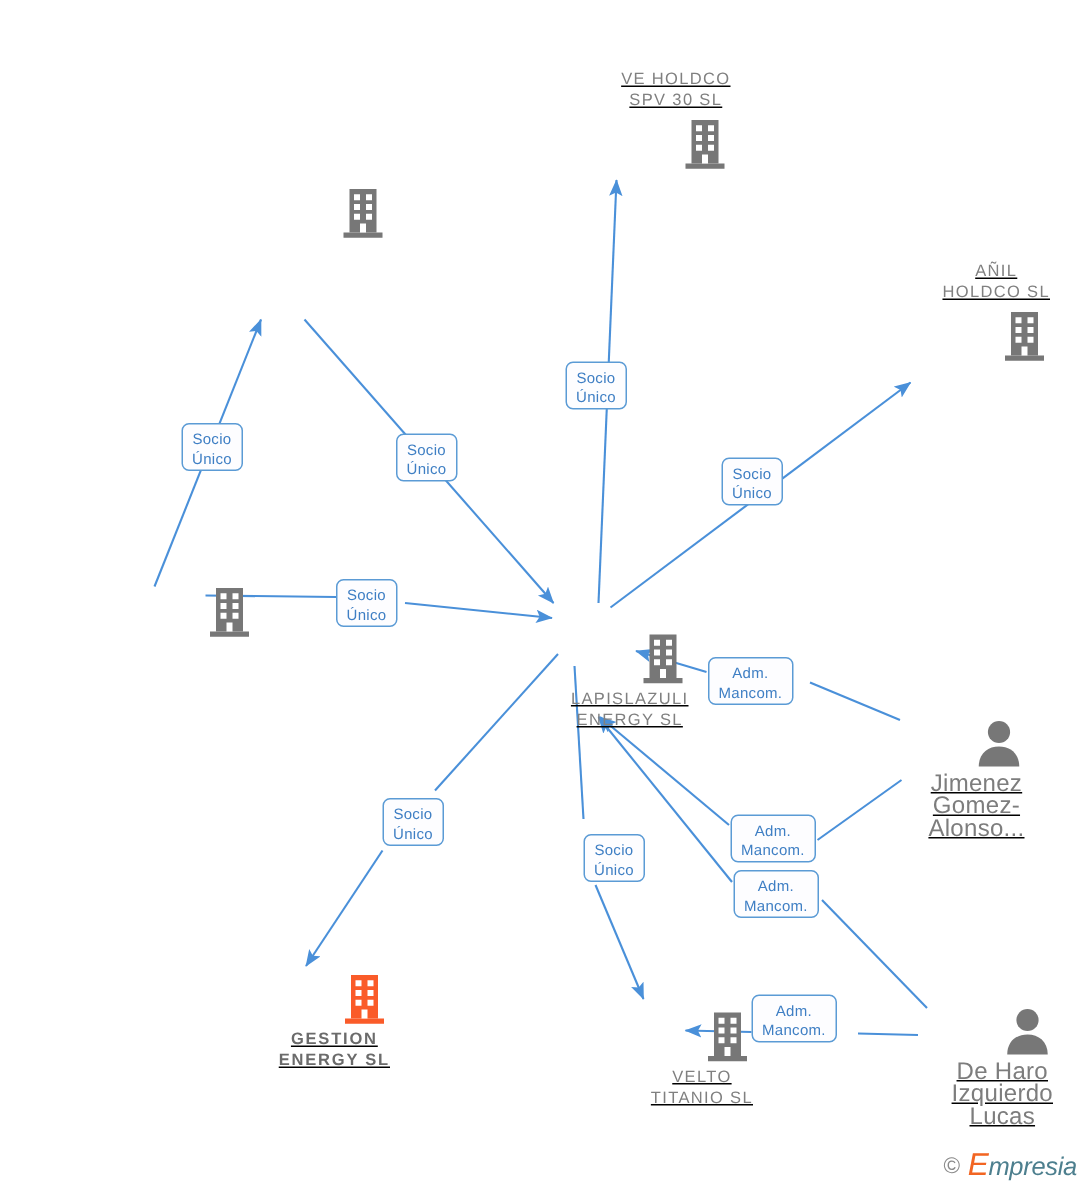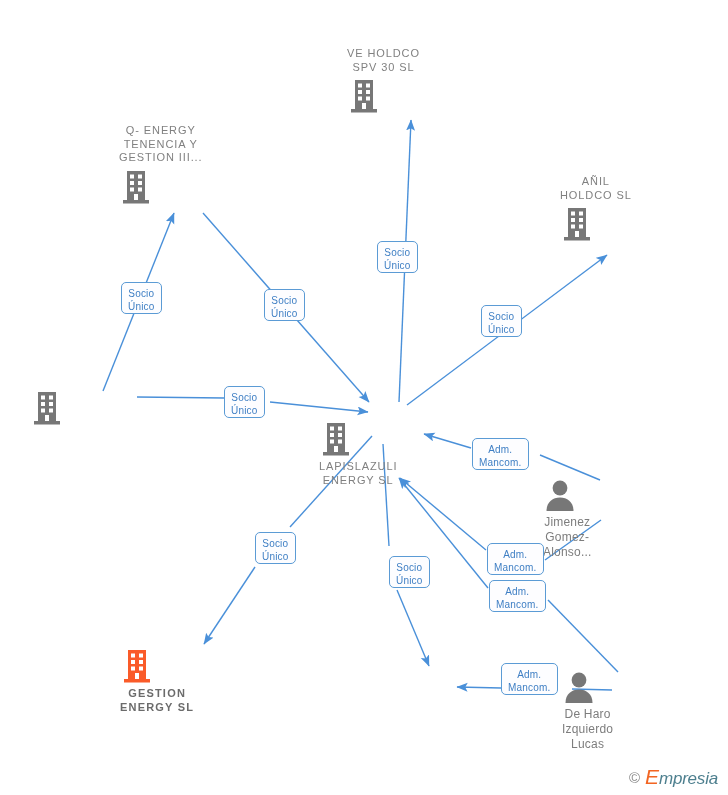--- a/index.html
+++ b/index.html
@@ -23,35 +23,36 @@
     position: absolute;
     top: 0;
     left: 0;
     width: 728px;
     height: 795px;
   }
   .node {
     position: absolute;
     display: flex;
     flex-direction: column;
-    align-items: flex-start;
+    align-items: flex-end;
     width: 140px;
     margin-left: -70px;
+    text-decoration: underline;
   }
   .node-label {
     font-size: 11px;
     line-height: 13.5px;
     color: #808080;
     text-align: center;
     letter-spacing: 0.9px;
     white-space: pre-line;
   }
   .node-label.person {
     letter-spacing: 0.2px;
-    font-size: 12px;
+    font-size: 16px;
     line-height: 15px;
     color: #7d7d7d;
   }
   .node-label.highlight {
     color: #6b6b6b;
     font-weight: bold;
     letter-spacing: 1.2px;
   }
   .node-label.top { order: 0; margin-bottom: 4px; }
   .node-label.bottom { order: 2; margin-top: 3px; }
@@ -149,23 +150,20 @@
         <rect x="11" y="12" width="4" height="4" fill="#ffffff"></rect>
         <rect x="19" y="12" width="4" height="4" fill="#ffffff"></rect>
         <rect x="11" y="18.5" width="4" height="4" fill="#ffffff"></rect>
         <rect x="19" y="18.5" width="4" height="4" fill="#ffffff"></rect>
         <rect x="15" y="25" width="4" height="6" fill="#ffffff"></rect>
       </svg>
     </div>
   </div>
 
   <div class="node" style="left:189px; top:124px;">
-    <div class="node-label top">Q- ENERGY
-TENENCIA Y
-GESTION III...</div>
     <div class="node-icon">
       <svg width="34" height="36" viewBox="0 0 34 36">
         <rect x="8" y="2" width="18" height="29" fill="#777777"></rect>
         <rect x="4" y="31" width="26" height="3.5" fill="#777777"></rect>
         <rect x="11" y="5.5" width="4" height="4" fill="#ffffff"></rect>
         <rect x="19" y="5.5" width="4" height="4" fill="#ffffff"></rect>
         <rect x="11" y="12" width="4" height="4" fill="#ffffff"></rect>
         <rect x="19" y="12" width="4" height="4" fill="#ffffff"></rect>
         <rect x="11" y="18.5" width="4" height="4" fill="#ffffff"></rect>
         <rect x="19" y="18.5" width="4" height="4" fill="#ffffff"></rect>
@@ -249,20 +247,37 @@
         <rect x="19" y="12" width="4" height="4" fill="#ffffff"></rect>
         <rect x="11" y="18.5" width="4" height="4" fill="#ffffff"></rect>
         <rect x="19" y="18.5" width="4" height="4" fill="#ffffff"></rect>
         <rect x="15" y="25" width="4" height="6" fill="#ffffff"></rect>
       </svg>
     </div>
     <div class="node-label bottom highlight">GESTION
 ENERGY  SL</div>
   </div>
 
+  <div class="node" style="left:432px; top:673px;">
+    <div class="node-icon">
+      <svg width="34" height="36" viewBox="0 0 34 36">
+        <rect x="8" y="2" width="18" height="29" fill="#777777"></rect>
+        <rect x="4" y="31" width="26" height="3.5" fill="#777777"></rect>
+        <rect x="11" y="5.5" width="4" height="4" fill="#ffffff"></rect>
+        <rect x="19" y="5.5" width="4" height="4" fill="#ffffff"></rect>
+        <rect x="11" y="12" width="4" height="4" fill="#ffffff"></rect>
+        <rect x="19" y="12" width="4" height="4" fill="#ffffff"></rect>
+        <rect x="11" y="18.5" width="4" height="4" fill="#ffffff"></rect>
+        <rect x="19" y="18.5" width="4" height="4" fill="#ffffff"></rect>
+        <rect x="15" y="25" width="4" height="6" fill="#ffffff"></rect>
+      </svg>
+    </div>
+    <div class="node-label bottom">VELTO
+TITANIO  SL</div>
+  </div>
 
   <div class="node" style="left:632px; top:670px;">
     <div class="node-icon">
       <svg width="34" height="34" viewBox="0 0 34 34">
         <circle cx="17" cy="10" r="7.4" fill="#777777"></circle>
         <path d="M3.5,33 C3.5,24.2 9.6,19.6 17,19.6 C24.4,19.6 30.5,24.2 30.5,33 Z" fill="#777777"></path>
       </svg>
     </div>
     <div class="node-label bottom person">De Haro
 Izquierdo

